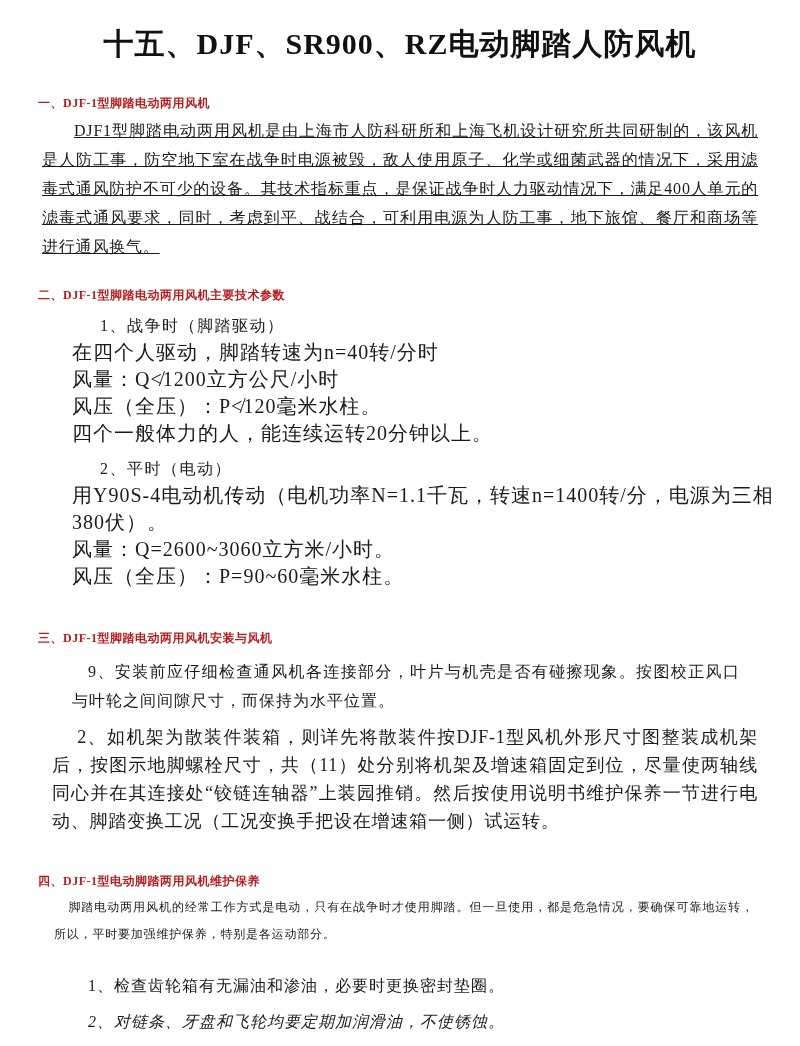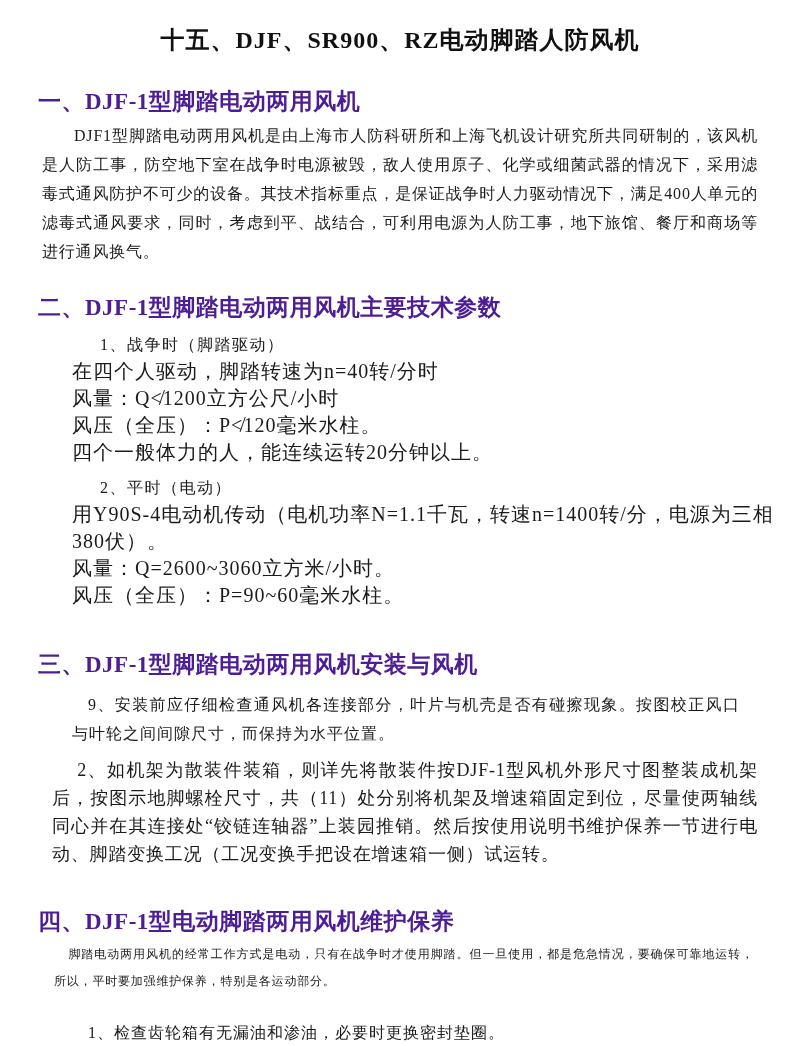--- a/index.html
+++ b/index.html
@@ -15,43 +15,44 @@
     width: 800px;
     height: 1046px;
     background: #ffffff;
     color: #1b1b1b;
     font-family: "Liberation Serif", "DejaVu Serif", serif;
     box-sizing: border-box;
   }
   .doc-title {
     margin: 24px 0 0 0;
     text-align: center;
-    font-size: 24px;
+    font-size: 30px;
     font-weight: bold;
     letter-spacing: 1px;
     color: #111;
   }
   .h-sec {
-    font-size: 23px;
+    font-size: 12px;
     font-weight: bold;
     letter-spacing: 0.5px;
     margin: 0 0 0 38px;
-    color: #4c1d95;
+    color: #b91c1c;
   }
   .h1-sec { margin-top: 30px; }
   .h2-sec { margin-top: 26px; }
   .h3-sec { margin-top: 40px; }
   .h4-sec { margin-top: 38px; }
   .para {
     font-size: 16px;
     line-height: 29px;
     letter-spacing: 0.8px;
     text-align: justify;
     margin: 4px 42px 0 42px;
     text-indent: 2em;
+    text-decoration: underline;
   }
   .spec-block { margin-top: 6px; }
   .spec-title {
     font-size: 16px;
     line-height: 27px;
     letter-spacing: 1.5px;
     margin-left: 100px;
     margin-top: 8px;
   }
   .spec-line {

